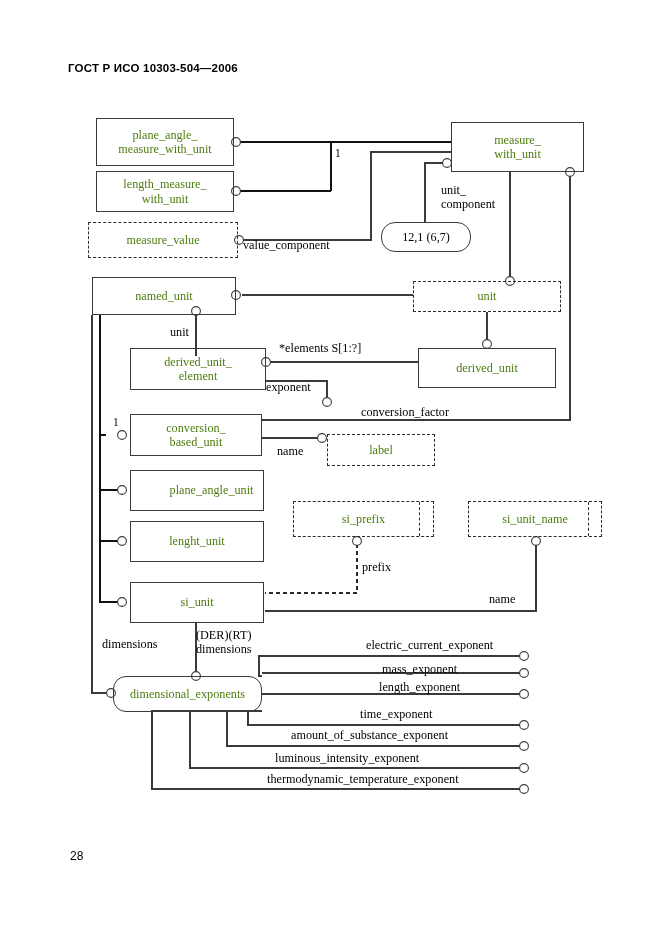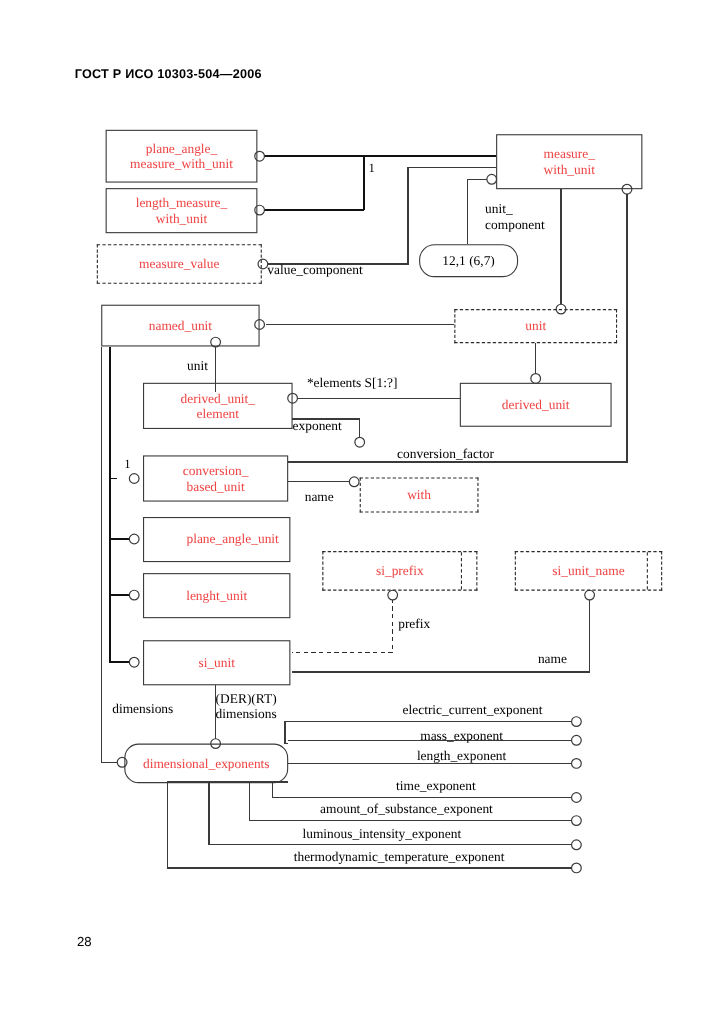--- a/index.html
+++ b/index.html
@@ -68,21 +68,21 @@
     box-sizing: border-box;
     border: 1px solid #3a3a3a;
     background: transparent;
     display: flex;
     align-items: center;
     justify-content: center;
     text-align: center;
     font-family: "Liberation Serif", serif;
     font-size: 12.2px;
     line-height: 1.18;
-    color: #ef4444;
+    color: #4d7c0f;
   }
   .ebox.dashed {
     border: 1px dashed #2b2b2b;
   }
   
   .inner-bar {
     position: absolute;
     top: 0;
     bottom: 0;
     width: 0;
@@ -252,21 +252,21 @@
         <span>conversion_</span><br>
         <span>based_unit</span>
       </span>
     </div>
 
     <div class="ebox" style="left:418px; top:348px; width:138px; height:40px;">
       <span>derived_unit</span>
     </div>
 
     <div class="ebox dashed" style="left:327px; top:434px; width:108px; height:32px;">
-      <span>with</span>
+      <span>label</span>
     </div>
 
     <div class="ebox" style="left:130px; top:470px; width:134px; height:41px;padding-left:29px;">
       <span>plane_angle_unit</span>
     </div>
 
     <div class="ebox" style="left:130px; top:521px; width:134px; height:41px;">
       <span>lenght_unit</span>
     </div>
 

